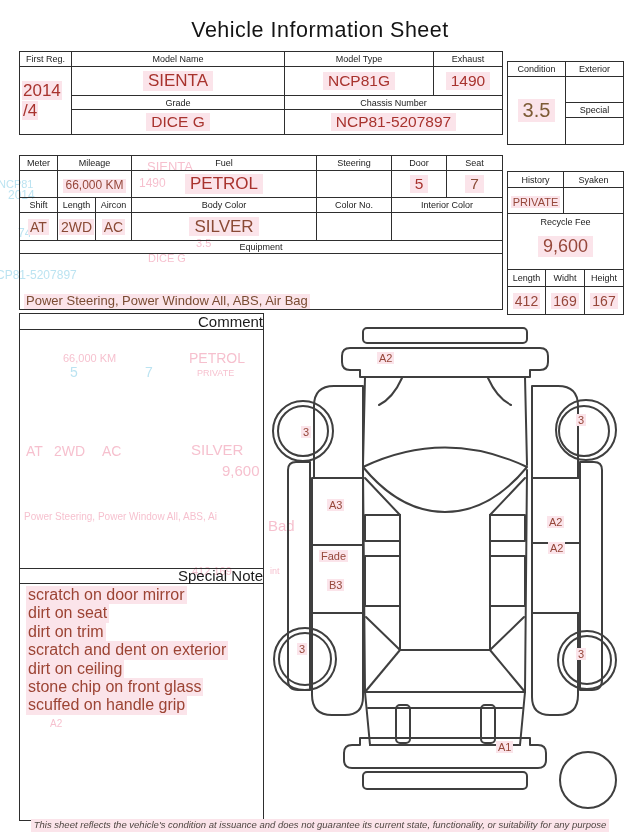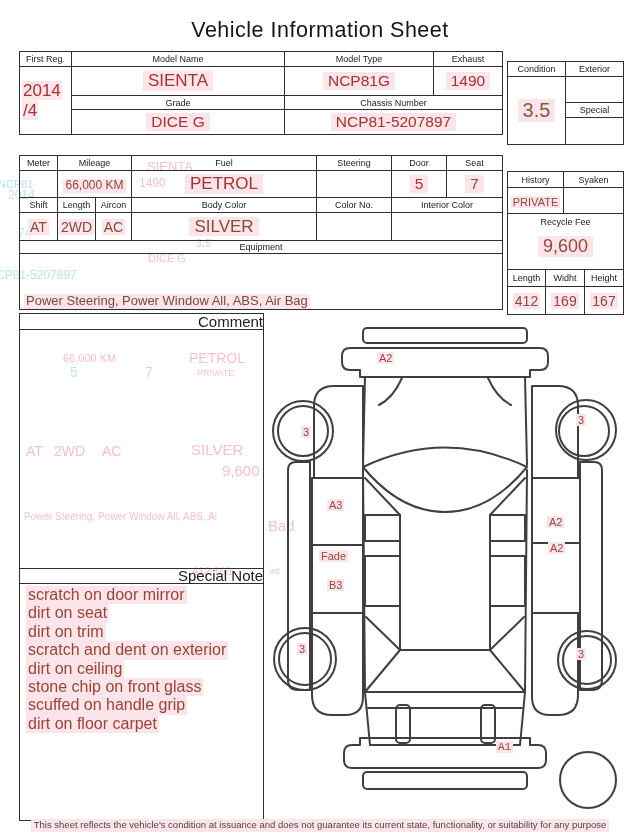--- a/index.html
+++ b/index.html
@@ -42,21 +42,21 @@
   .dlabel{position:absolute;font-size:11px;color:#96473a;
           background:#fbe4ea;padding:0 2px;line-height:12px;}
   
   .ghost-layer{left:0;top:0;width:640px;height:835px;z-index:1;pointer-events:none;}
   .ghost{position:absolute;white-space:nowrap;line-height:1;}
   .ghost.p{color:rgba(238,140,165,.55);}
   .ghost.c{color:rgba(120,200,228,.5);}
   .content{z-index:2;}
   
   .footer{left:0;top:819px;width:640px;text-align:center;font-size:9.5px;
-          color:#4e4742;}
+          color:#4e4742;font-style:italic;}
   .footer .hl{padding:1px 3px;}
   svg .ln{fill:none;stroke:#3f3f3f;stroke-width:2;stroke-linejoin:round;stroke-linecap:round;}
 </style>
 </head>
 <body>
 
 <div class="sheet">
 
   <div class="abs ghost-layer" id="ghost-layer">
       <span class="ghost p" style="left: 147px; top: 160px; font-size: 13px;">SIENTA</span>
@@ -235,21 +235,20 @@
     <div class="comment-head">Comment</div>
     <div class="special-head">Special Note</div>
     <div class="notes" id="notes">
         <div class="note"><span class="hl">scratch on door mirror</span></div>
         <div class="note"><span class="hl">dirt on seat</span></div>
         <div class="note"><span class="hl">dirt on trim</span></div>
         <div class="note"><span class="hl">scratch and dent on exterior</span></div>
         <div class="note"><span class="hl">dirt on ceiling</span></div>
         <div class="note"><span class="hl">stone chip on front glass</span></div>
         <div class="note"><span class="hl">scuffed on handle grip</span></div>
-        <div class="note"><span class="hl">dirt on floor carpet</span></div>
       </div>
   </div>
 
   <div class="abs content diagram">
     <svg width="360" height="495" viewBox="0 0 360 495">
 
       <rect class="ln" x="93" y="13" width="164" height="15" rx="4"></rect>
       <path class="ln" d="M80,33 L270,33 Q278,33 278,41 L278,47 Q278,55 270,55 L260,55 L260,62 L90,62 L90,55 L80,55 Q72,55 72,47 L72,41 Q72,33 80,33 Z"></path>
 
       <path class="ln" d="M95,62 L93,150"></path>
@@ -312,21 +311,21 @@
         <span class="dlabel" style="left: 107px; top: 37px;">A2</span>
         <span class="dlabel" style="left: 31px; top: 111px;">3</span>
         <span class="dlabel" style="left: 306px; top: 99px;">3</span>
         <span class="dlabel" style="left: 57px; top: 168px; margin-top: 16px;">A3</span>
         <span class="dlabel" style="left: 277px; top: 201px;">A2</span>
         <span class="dlabel" style="left: 278px; top: 227px;">A2</span>
         <span class="dlabel" style="left: 49px; top: 235px;">Fade</span>
         <span class="dlabel" style="left: 57px; top: 264px;">B3</span>
         <span class="dlabel" style="left: 27px; top: 328px;">3</span>
         <span class="dlabel" style="left: 306px; top: 333px;">3</span>
-        <span class="dlabel" style="left: 226px; top: 426px; font-family: Liberation Mono, monospace;">A1</span>
+        <span class="dlabel" style="left: 226px; top: 426px;">A1</span>
       </div>
   </div>
 
   <div class="abs content footer">
     <span class="hl">This sheet reflects the vehicle's condition at issuance and does not guarantee its current state, functionality, or suitability for any purpose</span>
   </div>
 
 </div>
 
 </body></html>

